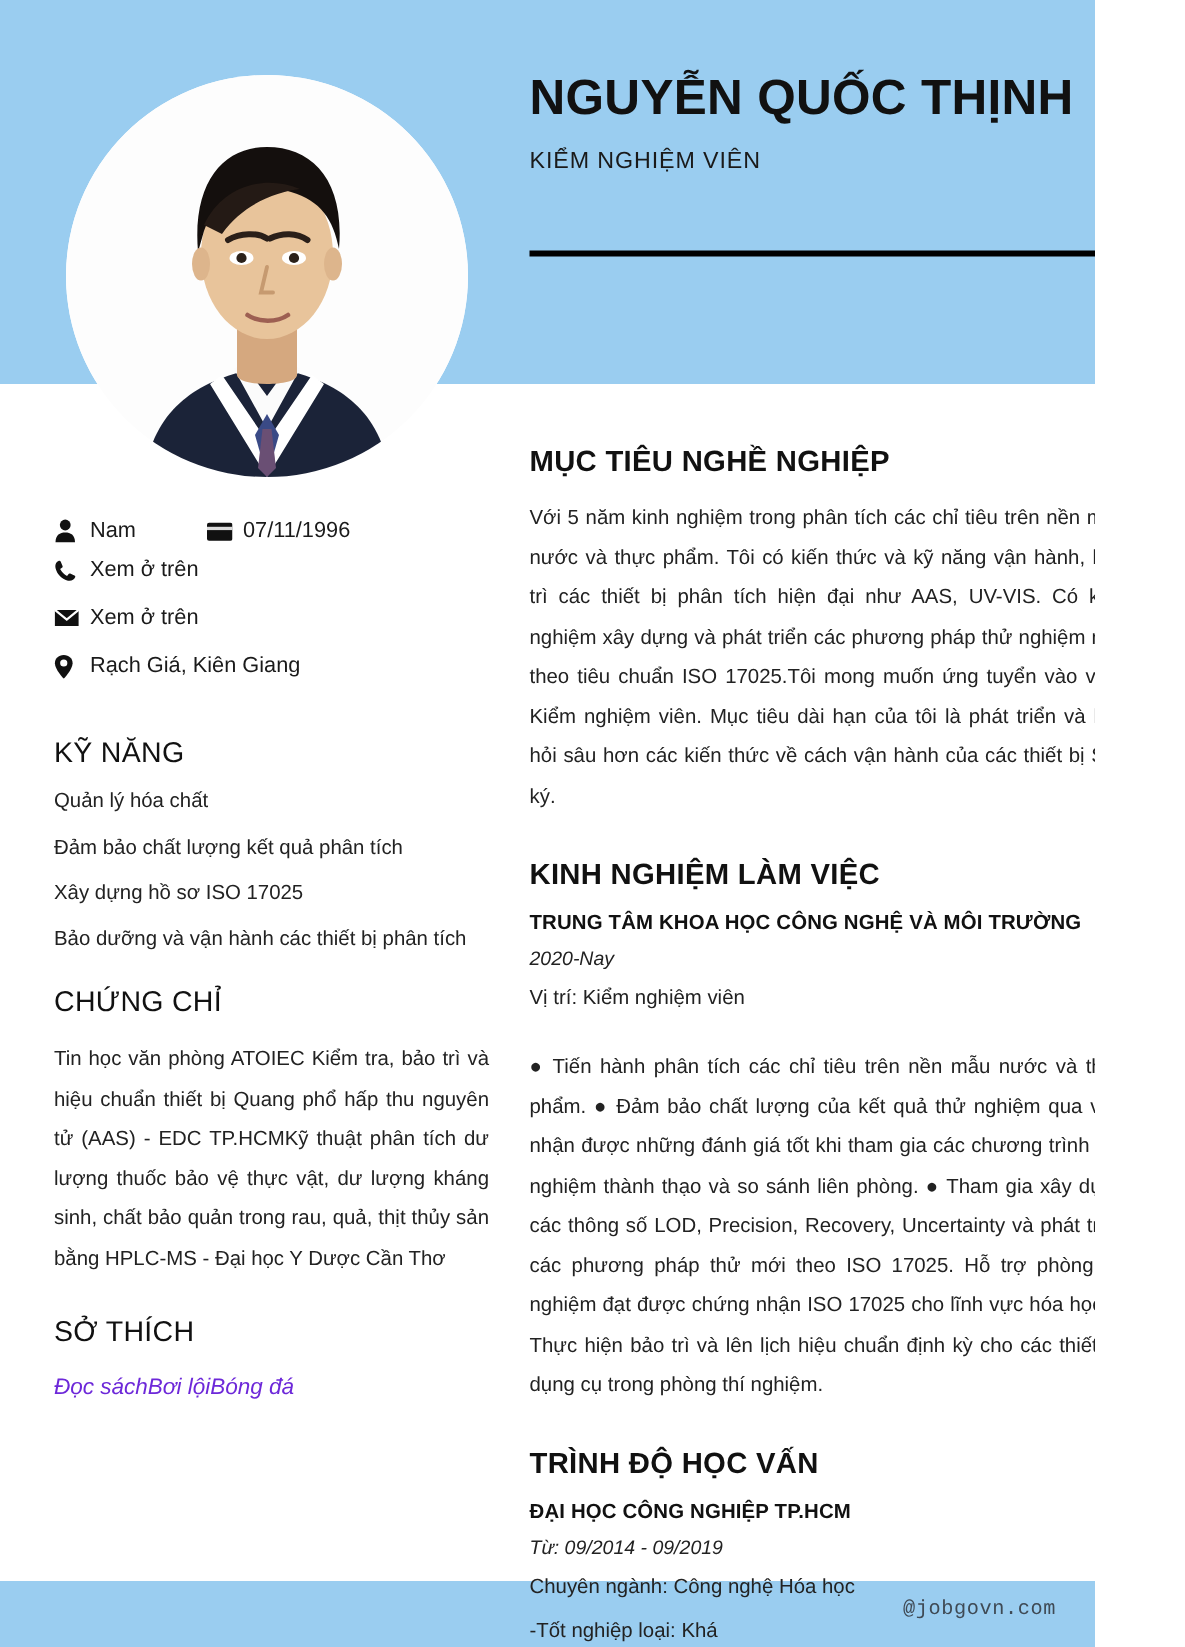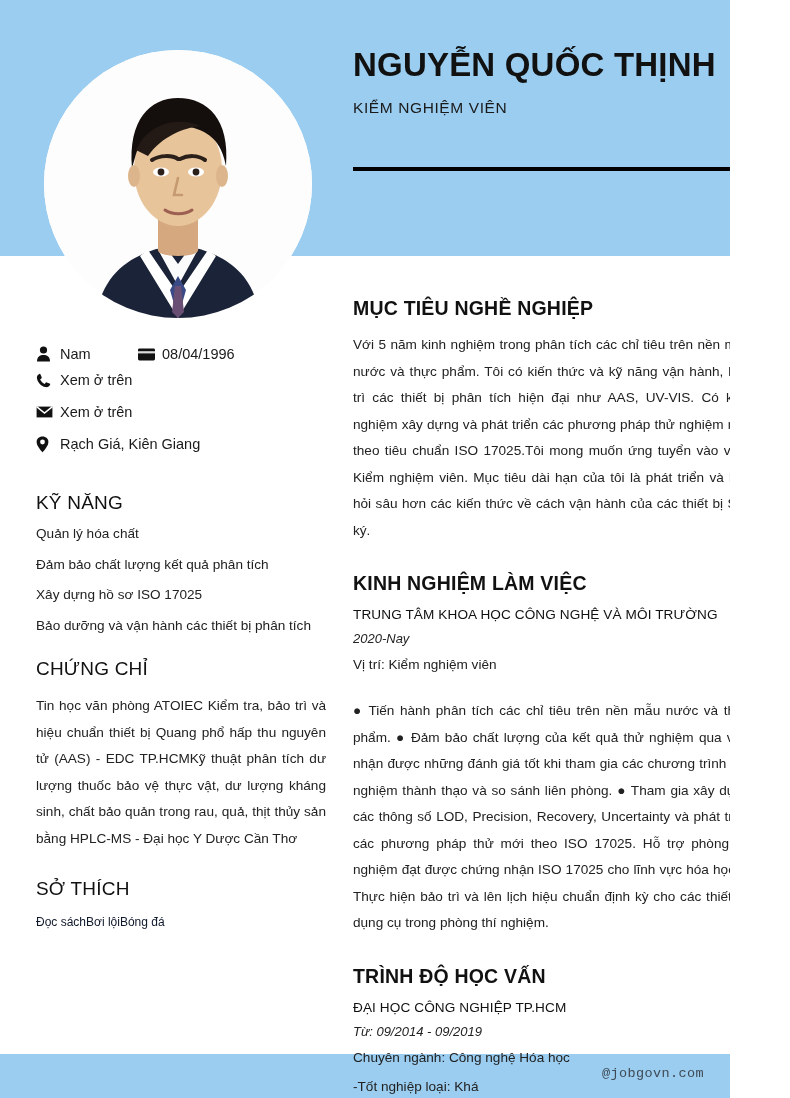--- a/index.html
+++ b/index.html
@@ -77,34 +77,34 @@
     letter-spacing: .2px; margin-top: 26px; margin-bottom: 13px;
   }
   .skill-line {
     font-size: 13.6px; color: #222222;
     line-height: 1.0; margin-bottom: 17px;
   }
   .para-left {
     font-size: 13.6px; color: #222222;
     line-height: 1.95; text-align: justify; text-justify: inter-word;
   }
-  .hobby-line { font-size: 12px; color: #0f172a; line-height: 1.6; }
+  .hobby-line { font-size: 15px; color: #6d28d9; line-height: 1.6; font-style: italic; }
 
   
   .right { position: absolute; left: 353px; top: 297px; width: 398px; }
   .sec-head-right {
     font-size: 19.5px; font-weight: bold; color: #111111;
     letter-spacing: .2px; margin-bottom: 12px;
   }
   .para-right {
     font-size: 13.6px; color: #222222;
     line-height: 1.95; text-align: justify; text-justify: inter-word;
   }
   .org {
-    font-size: 13.6px; font-weight: normal; color: #111111;
+    font-size: 13.6px; font-weight: bold; color: #111111;
     letter-spacing: .1px; margin-bottom: 9px;
   }
   .dates {
     font-size: 13px; font-style: italic; color: #222222;
     margin-bottom: 9px;
   }
   .meta {
     font-size: 13.6px; color: #222222; margin-bottom: 9px; line-height: 1.5;
   }
   .gap-28 { height: 28px; }
@@ -178,21 +178,21 @@
         </span>
         <span class="contact-txt">Nam</span>
       </div>
       <div class="seg-b">
         <span class="ico">
           <svg width="17" height="13" viewBox="0 0 17 13">
               <rect x="0" y="0.5" width="17" height="12" rx="1.4" fill="#111"></rect>
               <rect x="0" y="3.2" width="17" height="2.2" fill="#ffffff" opacity="0.85"></rect>
             </svg>
         </span>
-        <span class="contact-txt">08/04/1996</span>
+        <span class="contact-txt">07/11/1996</span>
       </div>
     </div>
 
     <div class="contact-row">
       <span class="ico">
         <svg width="15" height="15" viewBox="0 0 15 15">
             <path d="M3.3 0.9 C1.6 1.6 0.4 3.3 1.1 6 C2 9.8 5.4 13.4 9.3 14.1 C11.7 14.6 13.3 13.4 14.1 11.8 C14.4 11.2 14.1 10.8 13.6 10.6 L10.8 9.4 C10.3 9.2 9.9 9.4 9.6 9.8 L8.7 11 C7 10.2 4.9 8.1 4.1 6.4 L5.3 5.5 C5.7 5.2 5.9 4.8 5.7 4.3 L4.5 1.5 C4.3 1 3.9 0.7 3.3 0.9 Z" fill="#111"></path>
           </svg>
       </span>
       <span class="contact-txt">Xem ở trên</span>

